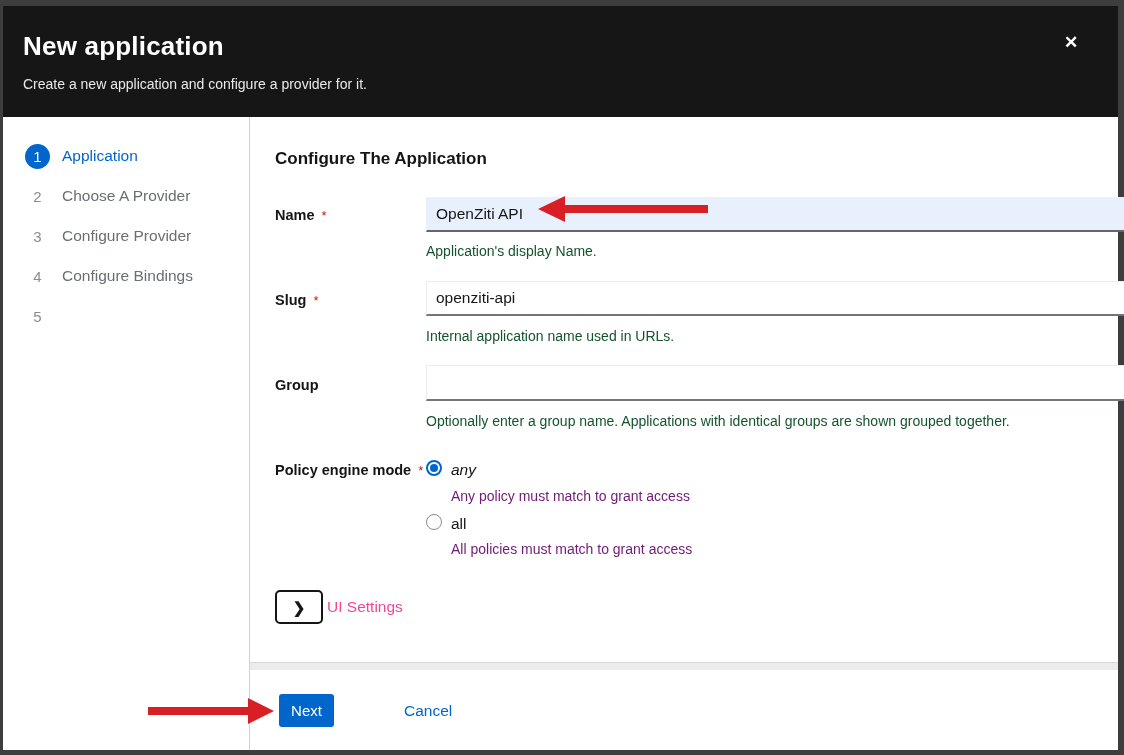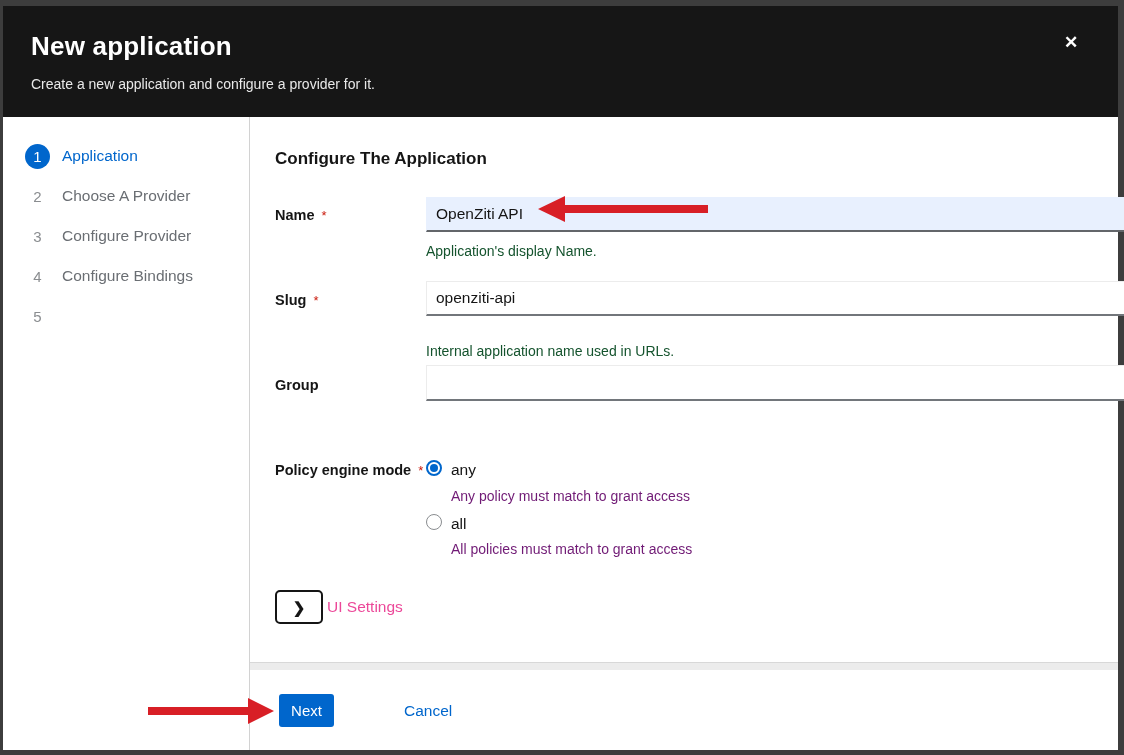--- a/index.html
+++ b/index.html
@@ -10,21 +10,21 @@
     font-family:"Liberation Sans", sans-serif;
     overflow:hidden;
   }
   .modal {
     position:absolute; left:3px; top:6px; width:1115px; height:744px;
     background:#ffffff; display:flex; flex-direction:column;
   }
   
   .modal-header {
     height:111px; background:#161616; position:relative;
-    padding:27px 28px 0 28px; flex:0 0 auto;
+    padding:27px 28px 0 20px; flex:0 0 auto;
   }
   .modal-title {
     color:#ffffff; font-size:26px; font-weight:600; letter-spacing:.2px; line-height:1;
   }
   .modal-subtitle {
     margin-top:17px; color:#e9e9e9; font-size:14px; line-height:1.2;
   }
   .close-btn {
     position:absolute; top:26px; right:36px; width:22px; height:22px;
     background:none; border:none; color:#ffffff; font-size:17px; font-weight:700;
@@ -139,28 +139,29 @@
 
     <div class="content">
       <div class="section-heading">Configure The Application</div>
 
       <label class="f-label" style="top:90px;"><span>Name</span><span class="req">*</span></label>
       <input class="f-input highlight" style="top: 80px;" readonly="" value="OpenZiti API">
       <div class="f-helper" style="top:126px;">Application's display Name.</div>
 
       <label class="f-label" style="top:175px;"><span>Slug</span><span class="req">*</span></label>
       <input class="f-input" style="top: 164px;" readonly="" value="openziti-api">
-      <div class="f-helper" style="top:226px;">Internal application name used in URLs.</div>
+      <div class="f-helper" style="top:211px;">Internal application name used in URLs.</div>
 
       <label class="f-label" style="top:260px;">Group</label>
       <input class="f-input" style="top: 248px; height: 36px;" readonly="" value="">
+      <div class="f-helper" style="top:296px;">Optionally enter a group name. Applications with identical groups are shown grouped together.</div>
 
       <label class="f-label" style="top:345px;"><span>Policy engine mode</span><span class="req">*</span></label>
       <span class="radio-dot checked" style="top:343px;"></span>
-      <span class="radio-label" style="top:344px;">any</span>
+      <span class="radio-label" style="top:344px;font-style:italic;">any</span>
       <div class="radio-helper" style="top:371px;">Any policy must match to grant access</div>
       <span class="radio-dot" style="top:397px;"></span>
       <span class="radio-label" style="top:398px;">all</span>
       <div class="radio-helper" style="top:424px;">All policies must match to grant access</div>
 
       <button class="expand-btn"><span>❯</span></button>
       <span class="expand-label">UI Settings</span>
 
       <div class="footer-sep"></div>
       <button class="next-btn">Next</button>

